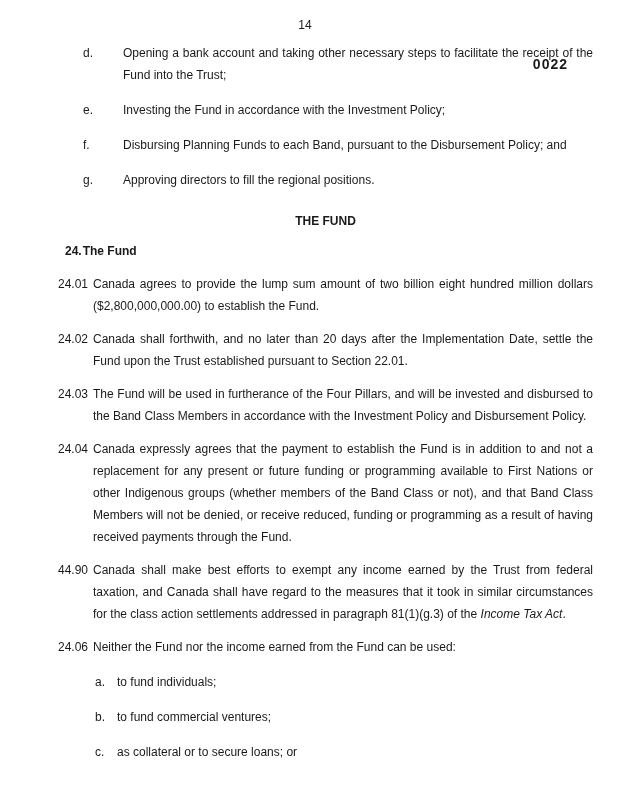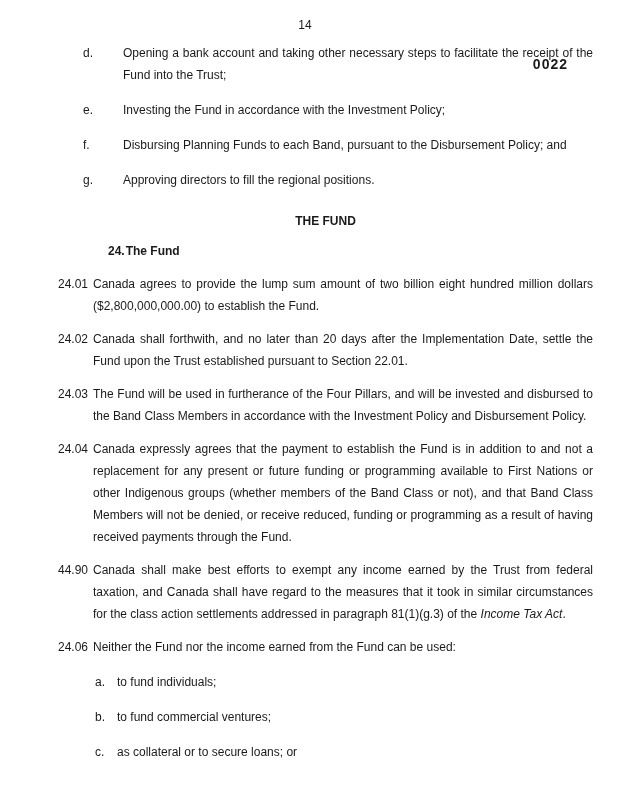--- a/index.html
+++ b/index.html
@@ -33,21 +33,21 @@
   }
   .outer-item:first-of-type { margin-top: 5px; }
   .outer-item .label { position: absolute; left: -40px; }
   .section-heading {
     font-weight: bold; text-align: center;
     margin: 19px 31px 0 58px; line-height: 22px;
   }
   .clause-heading {
     font-weight: bold; margin: 8px 31px 0 65px; line-height: 22px;
   }
-  .clause-heading .num { margin-right: 1px; margin-left: 43px; }
+  .clause-heading .num { margin-right: 1px; }
   .clause {
     position: relative;
     margin: 11px 31px 0 93px;
     text-align: justify;
     line-height: 22px;
   }
   .clause .num { position: absolute; left: -35px; }
   .sub-item {
     position: relative;
     margin: 13px 31px 0 117px;

